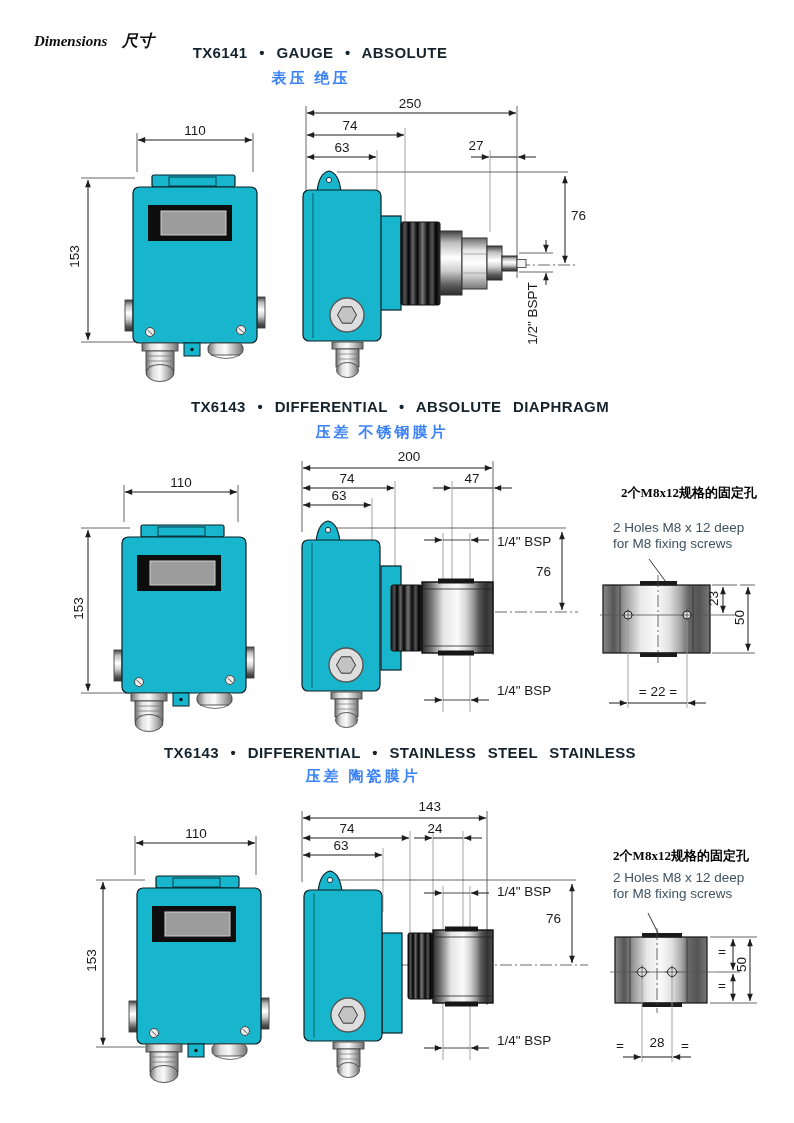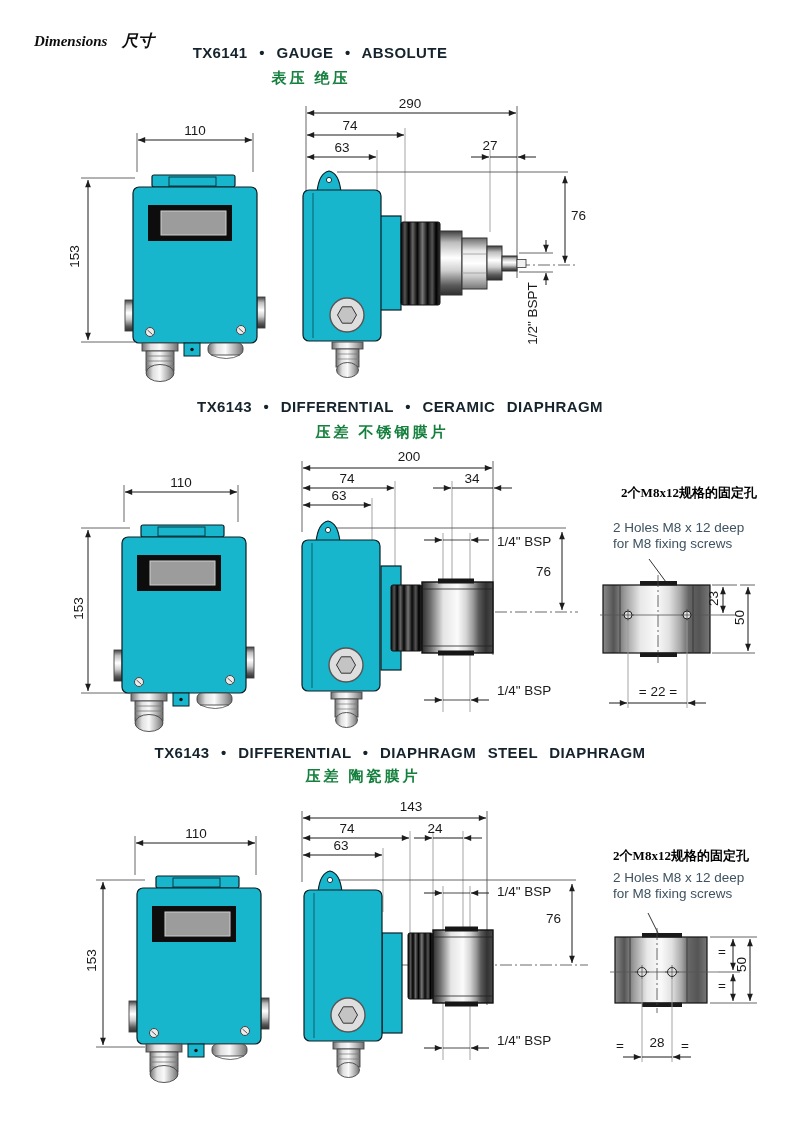--- a/index.html
+++ b/index.html
@@ -4,21 +4,21 @@
 <style>
   html,body{margin:0;padding:0;background:#fff;}
   .page{position:relative;width:782px;height:1123px;background:#fff;overflow:hidden;
         font-family:"Liberation Sans",sans-serif;}
   svg{position:absolute;left:0;top:0;}
   .lbl{position:absolute;font:13.5px "Liberation Sans",sans-serif;color:#191919;white-space:nowrap;}
   .ctr{text-align:center;}
   .rot{transform:rotate(-90deg);transform-origin:center;text-align:center;}
   .stitle{position:absolute;font:bold 15px "Liberation Sans",sans-serif;color:#15232d;
           letter-spacing:.4px;word-spacing:7px;text-align:center;white-space:nowrap;}
-  .ssub{position:absolute;font:bold 15px "Liberation Sans",sans-serif;color:#15803d;
+  .ssub{position:absolute;font:bold 15px "Liberation Sans",sans-serif;color:#3b82f6;
         letter-spacing:3px;text-align:center;white-space:nowrap;}
   .brand{position:absolute;font:italic bold 15px "Liberation Serif",serif;color:#0d0d0d;}
   .cnlabel{position:absolute;font:bold 13px "Liberation Serif",serif;color:#000;text-align:center;white-space:nowrap;}
   .ann{position:absolute;font:13.5px "Liberation Sans",sans-serif;color:#3e5260;white-space:nowrap;}
 </style>
 </head>
 <body>
 
 <div class="page">
 
@@ -308,50 +308,50 @@
     <line x1="623" y1="1057" x2="641" y2="1057" stroke="#1d1d1d" marker-end="url(#ar)"></line>
     <line x1="691" y1="1057" x2="673" y2="1057" stroke="#1d1d1d" marker-end="url(#ar)"></line>
   </g>
 </svg>
 
 <div class="brand" style="left:34px;top:33px;">Dimensions</div>
 <div class="brand" style="left:122px;top:31px;font-size:16px;">尺寸</div>
 
 <div class="stitle" style="left:170px;top:37px;width:300px;margin-top:7px;">TX6141 • GAUGE • ABSOLUTE</div>
 <div class="ssub" style="left:201px;top:69px;width:220px;">表压 绝压</div>
-<div class="lbl ctr" style="left:380px;top:96px;width:60px;">290</div>
+<div class="lbl ctr" style="left:380px;top:96px;width:60px;">250</div>
 <div class="lbl ctr" style="left:327px;top:118px;width:46px;">74</div>
 <div class="lbl ctr" style="left:319px;top:140px;width:46px;">63</div>
-<div class="lbl ctr" style="left:470px;top:138px;width:40px;">27</div>
+<div class="lbl ctr" style="left:456px;top:138px;width:40px;">27</div>
 <div class="lbl ctr" style="left:165px;top:123px;width:60px;">110</div>
 <div class="lbl rot" style="left:54px;top:249px;width:40px;">153</div>
 <div class="lbl" style="left:571px;top:208px;">76</div>
 <div class="lbl rot" style="left:492px;top:306px;width:80px;">1/2" BSPT</div>
 
-<div class="stitle" style="left:180px;top:398px;width:440px;">TX6143 • DIFFERENTIAL • CERAMIC DIAPHRAGM</div>
+<div class="stitle" style="left:180px;top:398px;width:440px;">TX6143 • DIFFERENTIAL • ABSOLUTE DIAPHRAGM</div>
 <div class="ssub" style="left:272px;top:423px;width:220px;">压差 不锈钢膜片</div>
 <div class="lbl ctr" style="left:379px;top:449px;width:60px;">200</div>
 <div class="lbl ctr" style="left:324px;top:471px;width:46px;">74</div>
 <div class="lbl ctr" style="left:316px;top:488px;width:46px;">63</div>
-<div class="lbl ctr" style="left:450px;top:471px;width:44px;">34</div>
+<div class="lbl ctr" style="left:450px;top:471px;width:44px;">47</div>
 <div class="lbl ctr" style="left:151px;top:475px;width:60px;">110</div>
 <div class="lbl rot" style="left:58px;top:601px;width:40px;">153</div>
 <div class="lbl" style="left:497px;top:534px;">1/4" BSP</div>
 <div class="lbl" style="left:536px;top:564px;">76</div>
 <div class="lbl" style="left:497px;top:683px;">1/4" BSP</div>
 <div class="cnlabel" style="left:600px;top:484px;width:178px;">2个M8x12规格的固定孔</div>
 <div class="ann" style="left:613px;top:520px;">2 Holes M8 x 12 deep</div>
 <div class="ann" style="left:613px;top:536px;">for M8 fixing screws</div>
 <div class="lbl rot" style="left:693px;top:591px;width:40px;">23</div>
 <div class="lbl rot" style="left:719px;top:610px;width:40px;">50</div>
 <div class="lbl ctr" style="left:617px;top:684px;width:82px;">= 22 =</div>
 
-<div class="stitle" style="left:150px;top:744px;width:500px;">TX6143 • DIFFERENTIAL • DIAPHRAGM STEEL DIAPHRAGM</div>
+<div class="stitle" style="left:150px;top:744px;width:500px;">TX6143 • DIFFERENTIAL • STAINLESS STEEL STAINLESS</div>
 <div class="ssub" style="left:253px;top:767px;width:220px;">压差 陶瓷膜片</div>
-<div class="lbl ctr" style="left:381px;top:799px;width:60px;">143</div>
+<div class="lbl ctr" style="left:381px;top:799px;width:60px;text-align:right;">143</div>
 <div class="lbl ctr" style="left:324px;top:821px;width:46px;">74</div>
 <div class="lbl ctr" style="left:318px;top:838px;width:46px;">63</div>
 <div class="lbl ctr" style="left:413px;top:821px;width:44px;text-align:center;">24</div>
 <div class="lbl ctr" style="left:166px;top:826px;width:60px;">110</div>
 <div class="lbl rot" style="left:71px;top:953px;width:40px;">153</div>
 <div class="lbl" style="left:497px;top:884px;">1/4" BSP</div>
 <div class="lbl" style="left:546px;top:911px;">76</div>
 <div class="lbl" style="left:497px;top:1033px;">1/4" BSP</div>
 <div class="cnlabel" style="left:594px;top:847px;width:174px;">2个M8x12规格的固定孔</div>
 <div class="ann" style="left:613px;top:870px;">2 Holes M8 x 12 deep</div>

